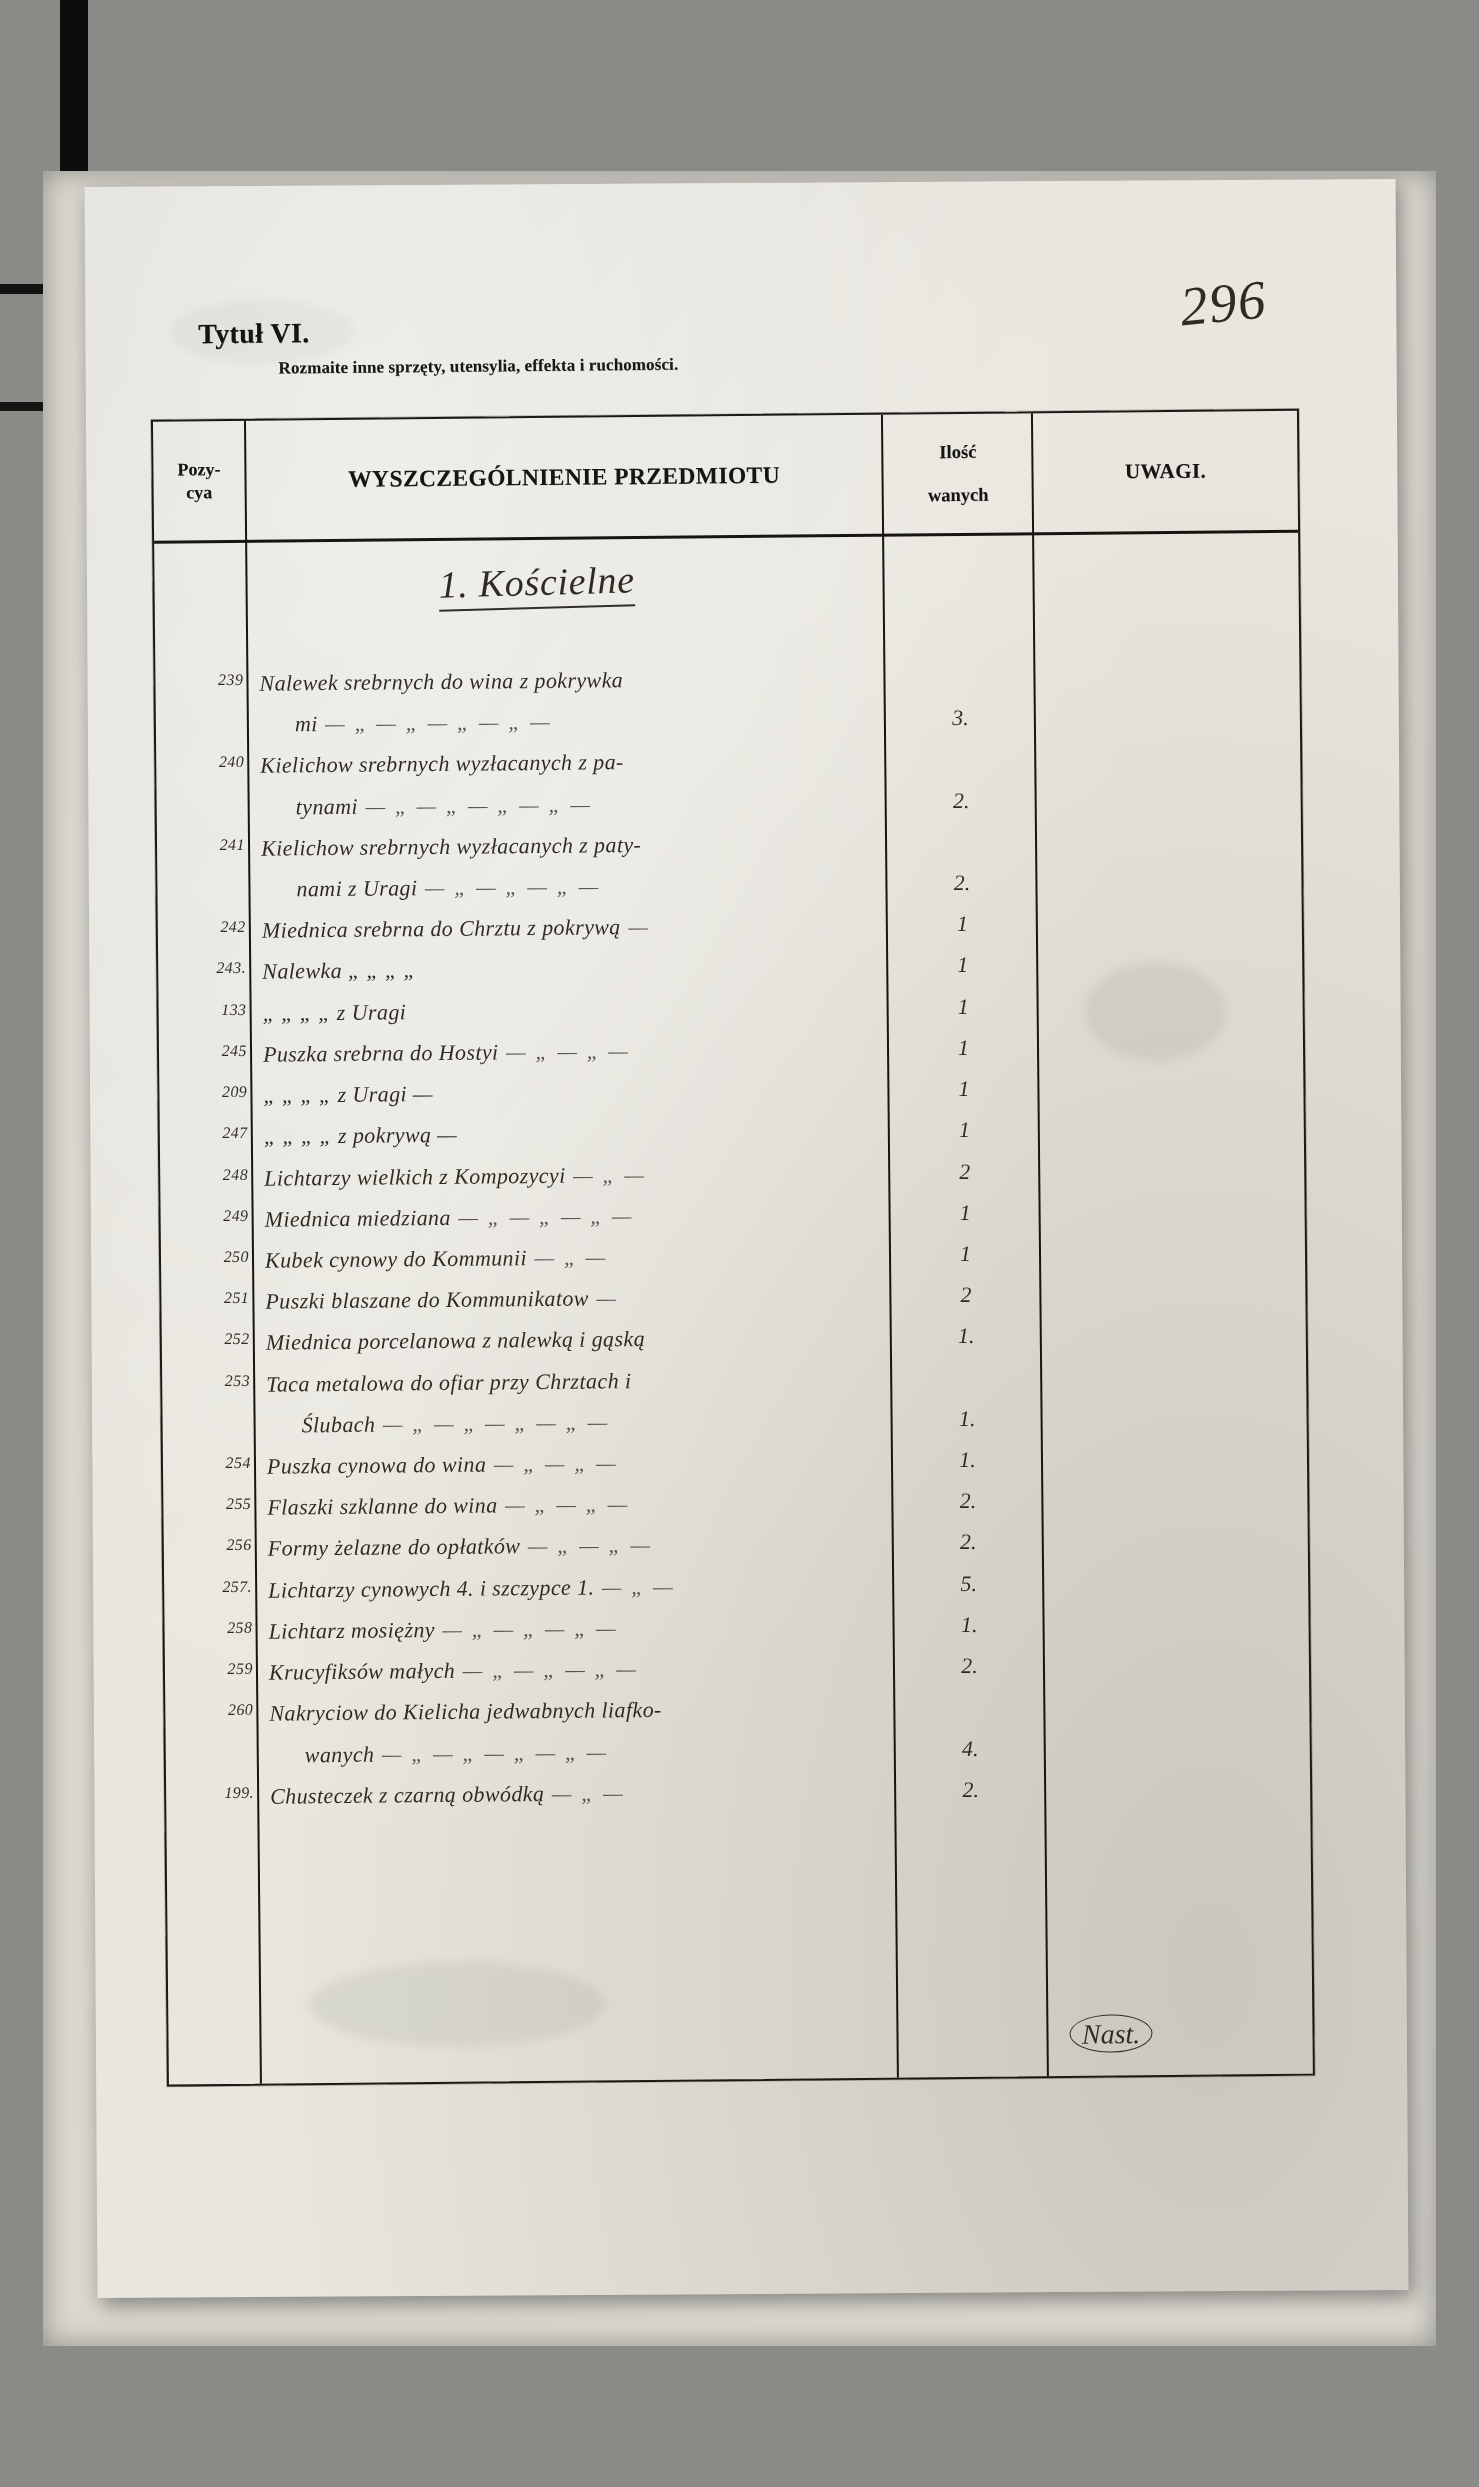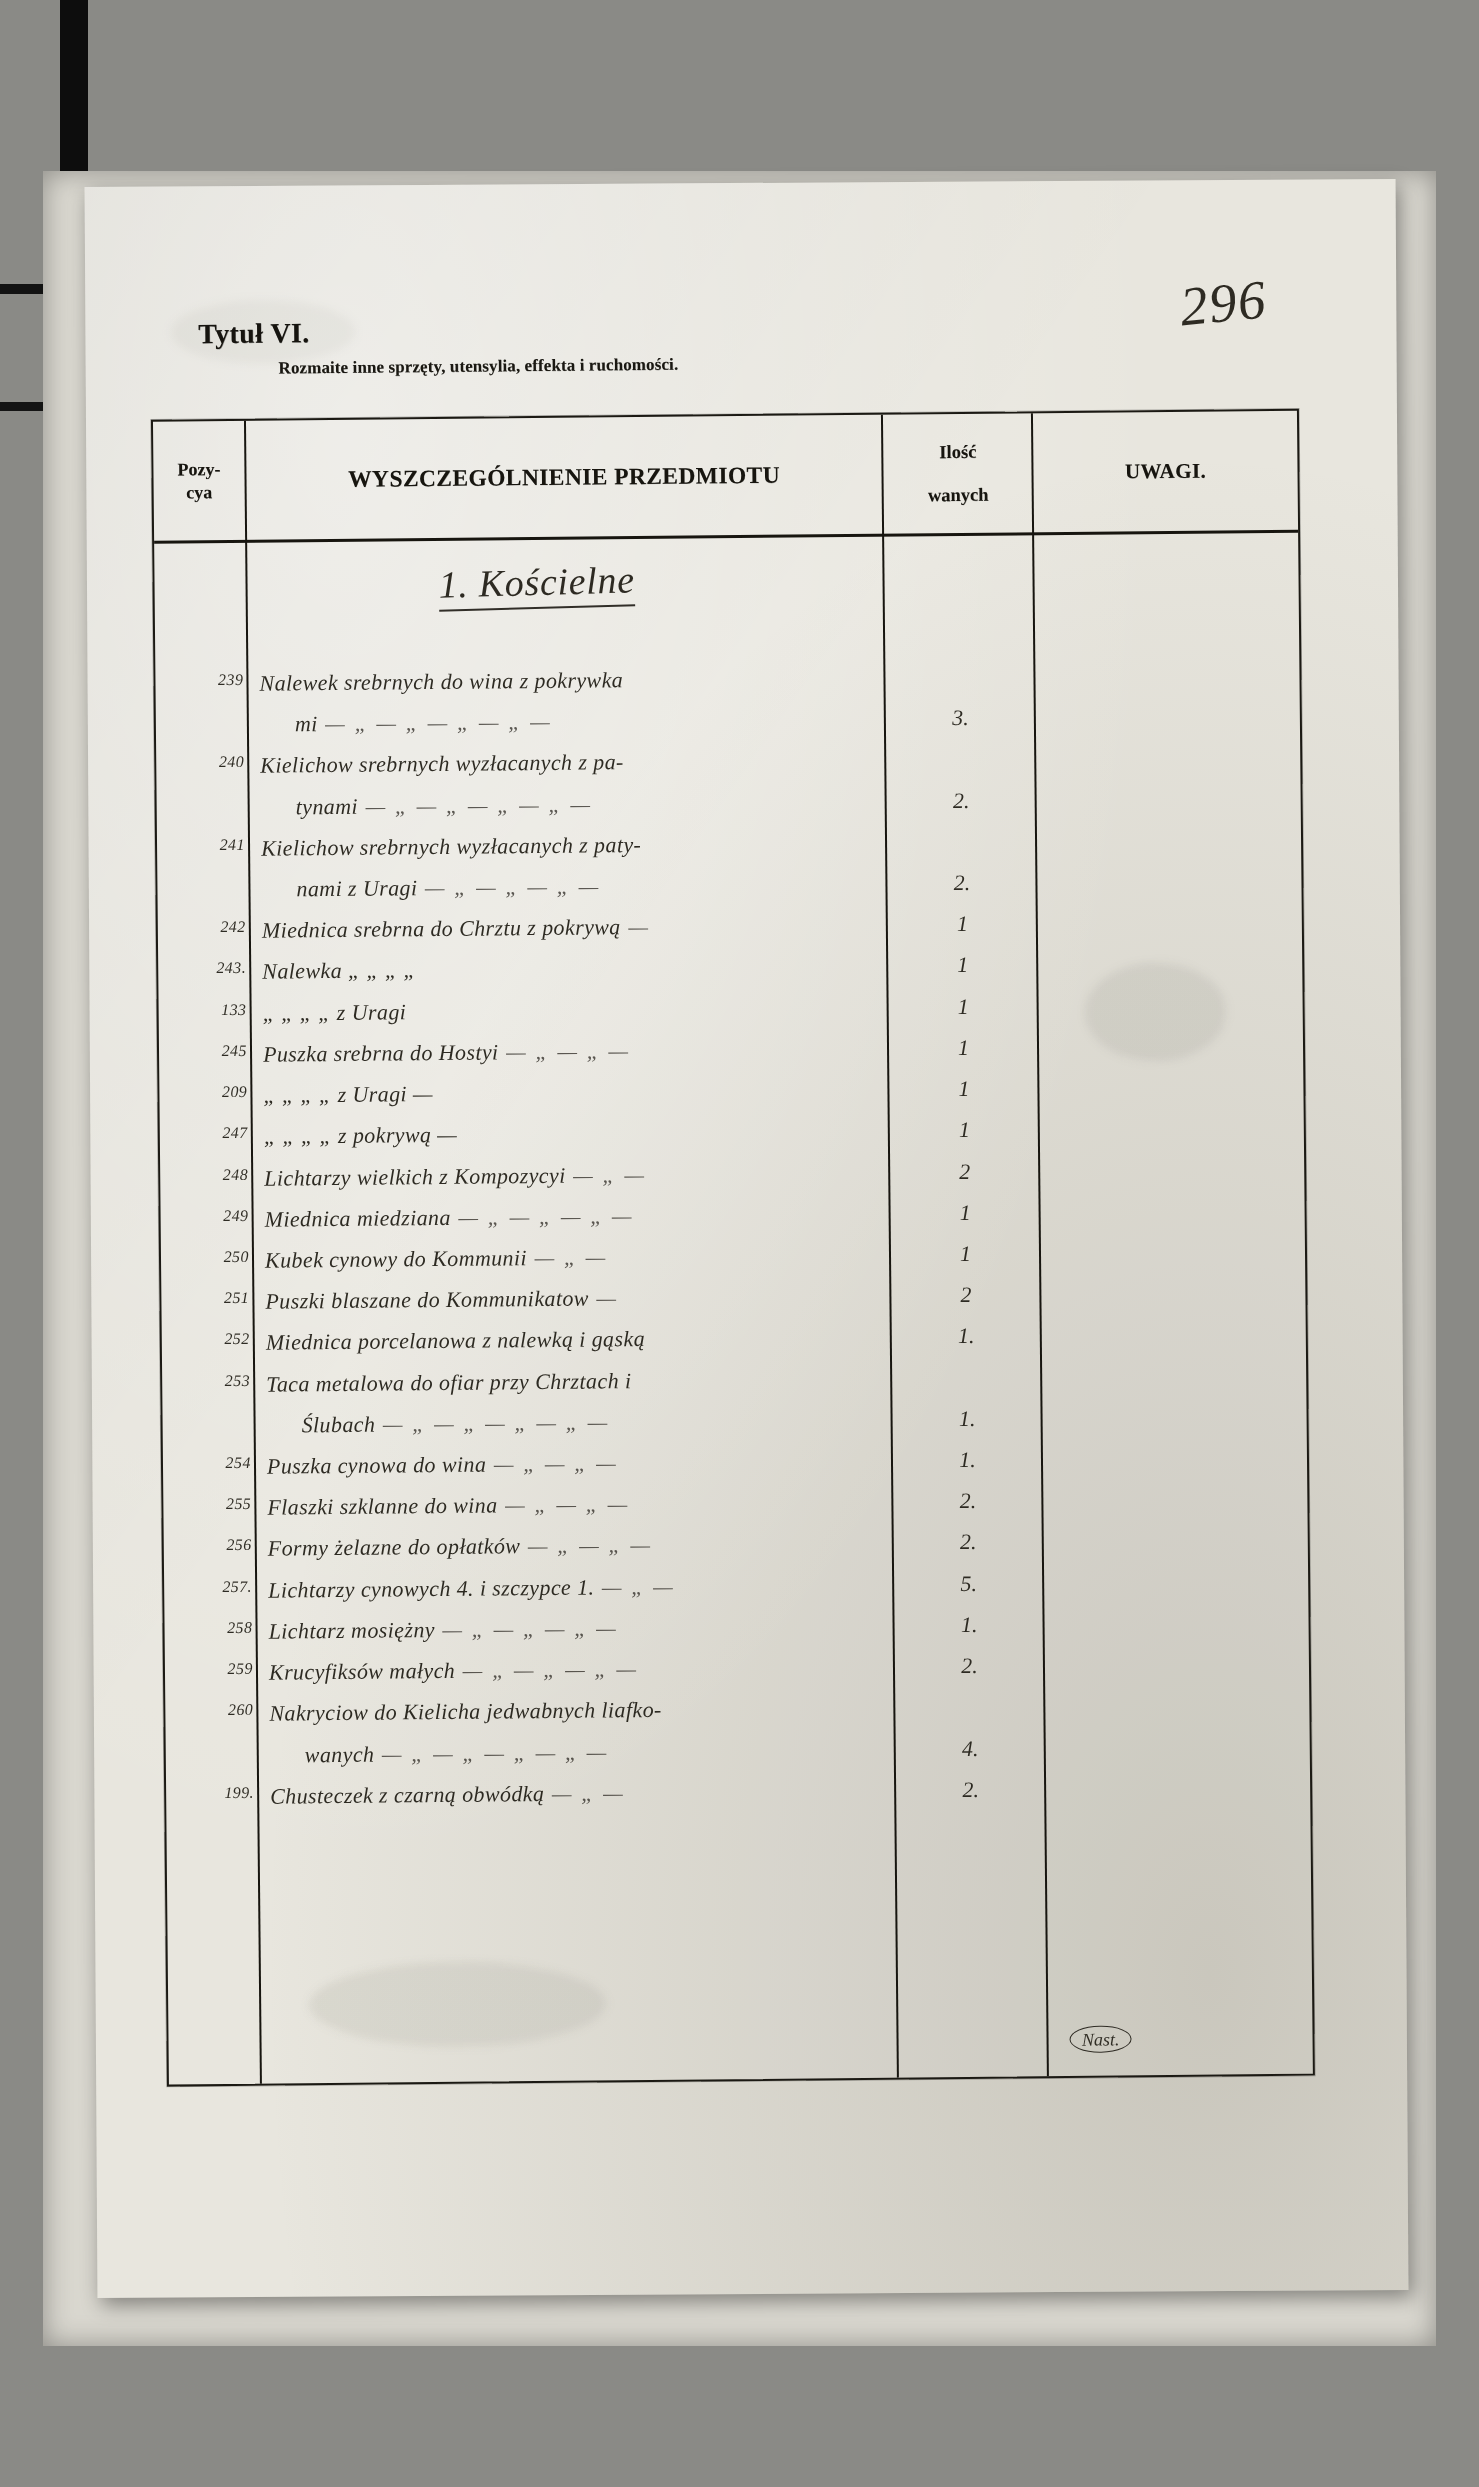--- a/index.html
+++ b/index.html
@@ -234,21 +234,21 @@
   }
   .dots {
     color: #2a2620;
     letter-spacing: 2.1px;
     opacity: 0.8;
   }
   .footnote {
     position: absolute;
     left: 901px;
     bottom: 25.6px;
-    font-size: 18px;
+    font-size: 28px;
     font-style: italic;
     opacity: 0.9;
   }
   .footnote .ring {
     border: 1.4px solid #201d16;
     border-radius: 50%;
     padding: 2.8px 11.4px;
   }
 
   

